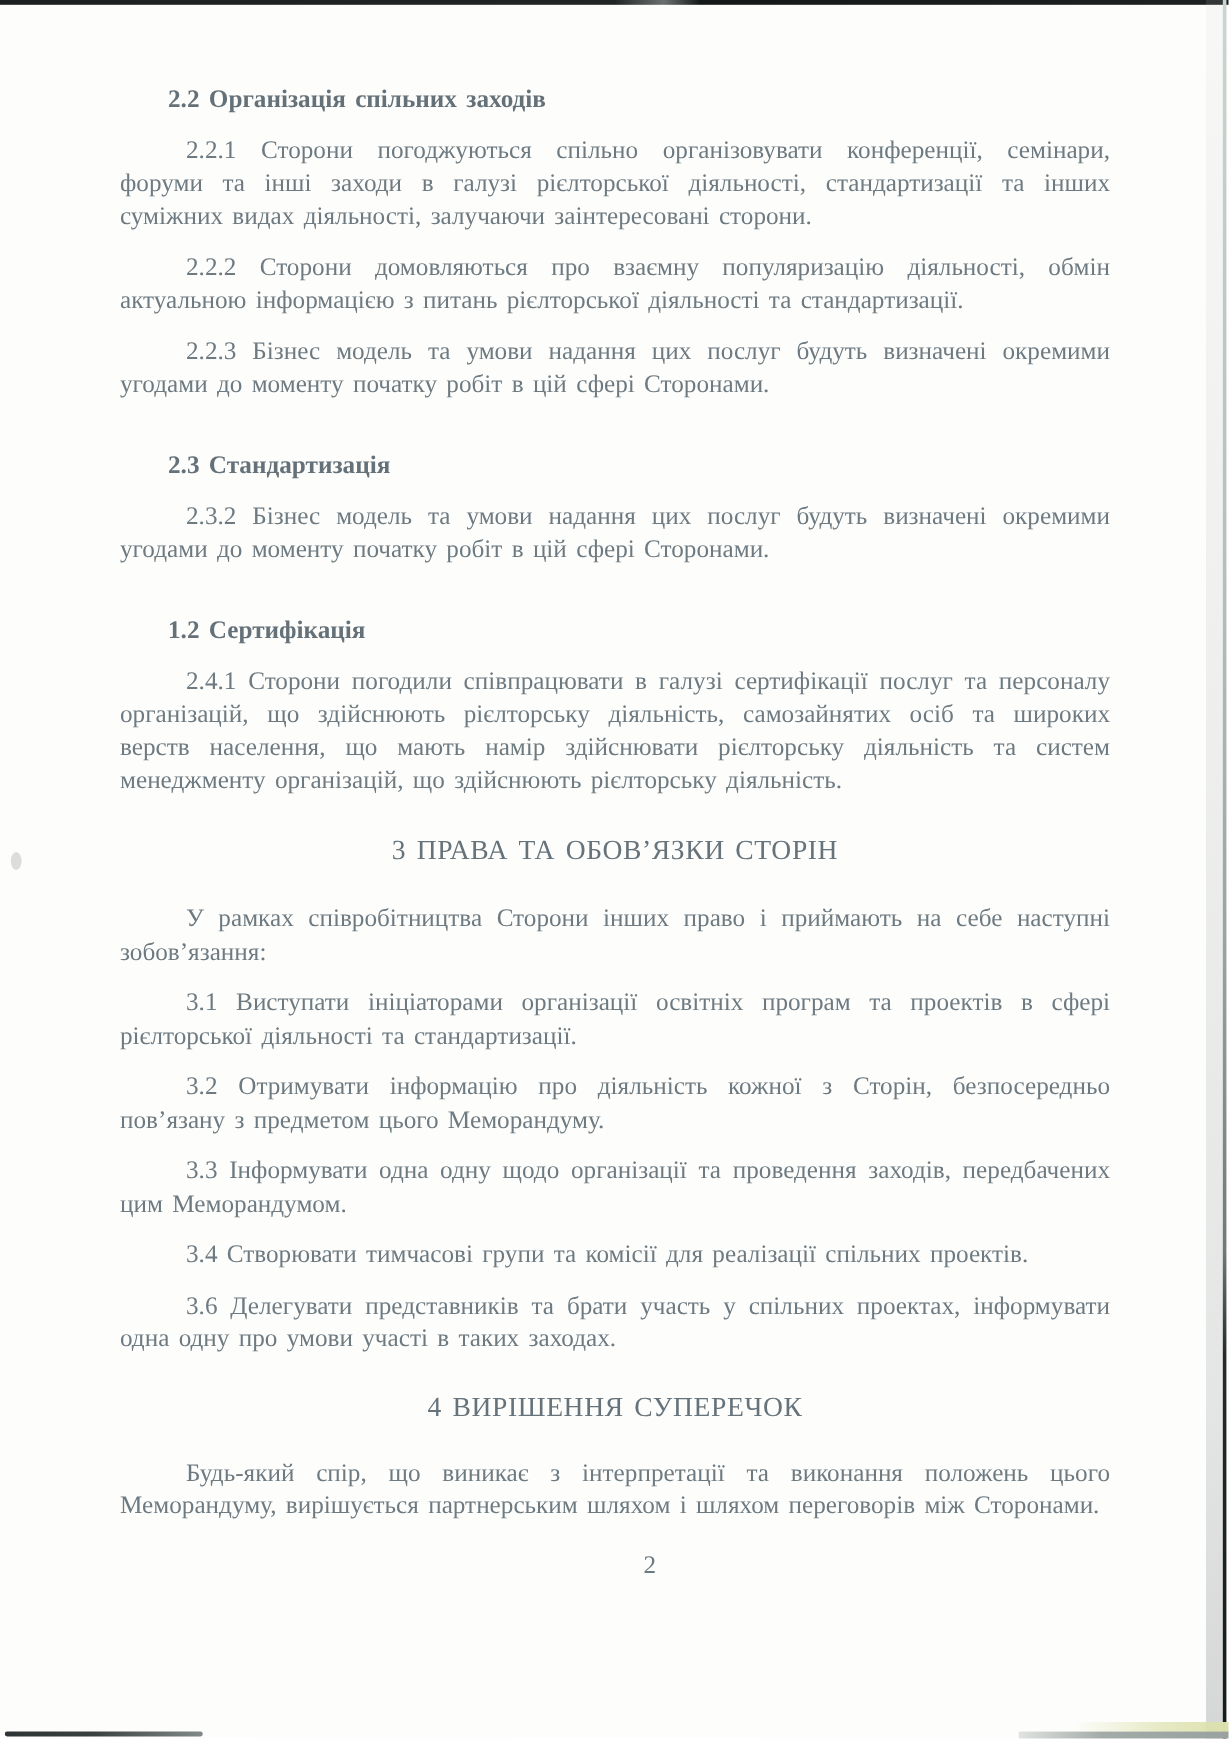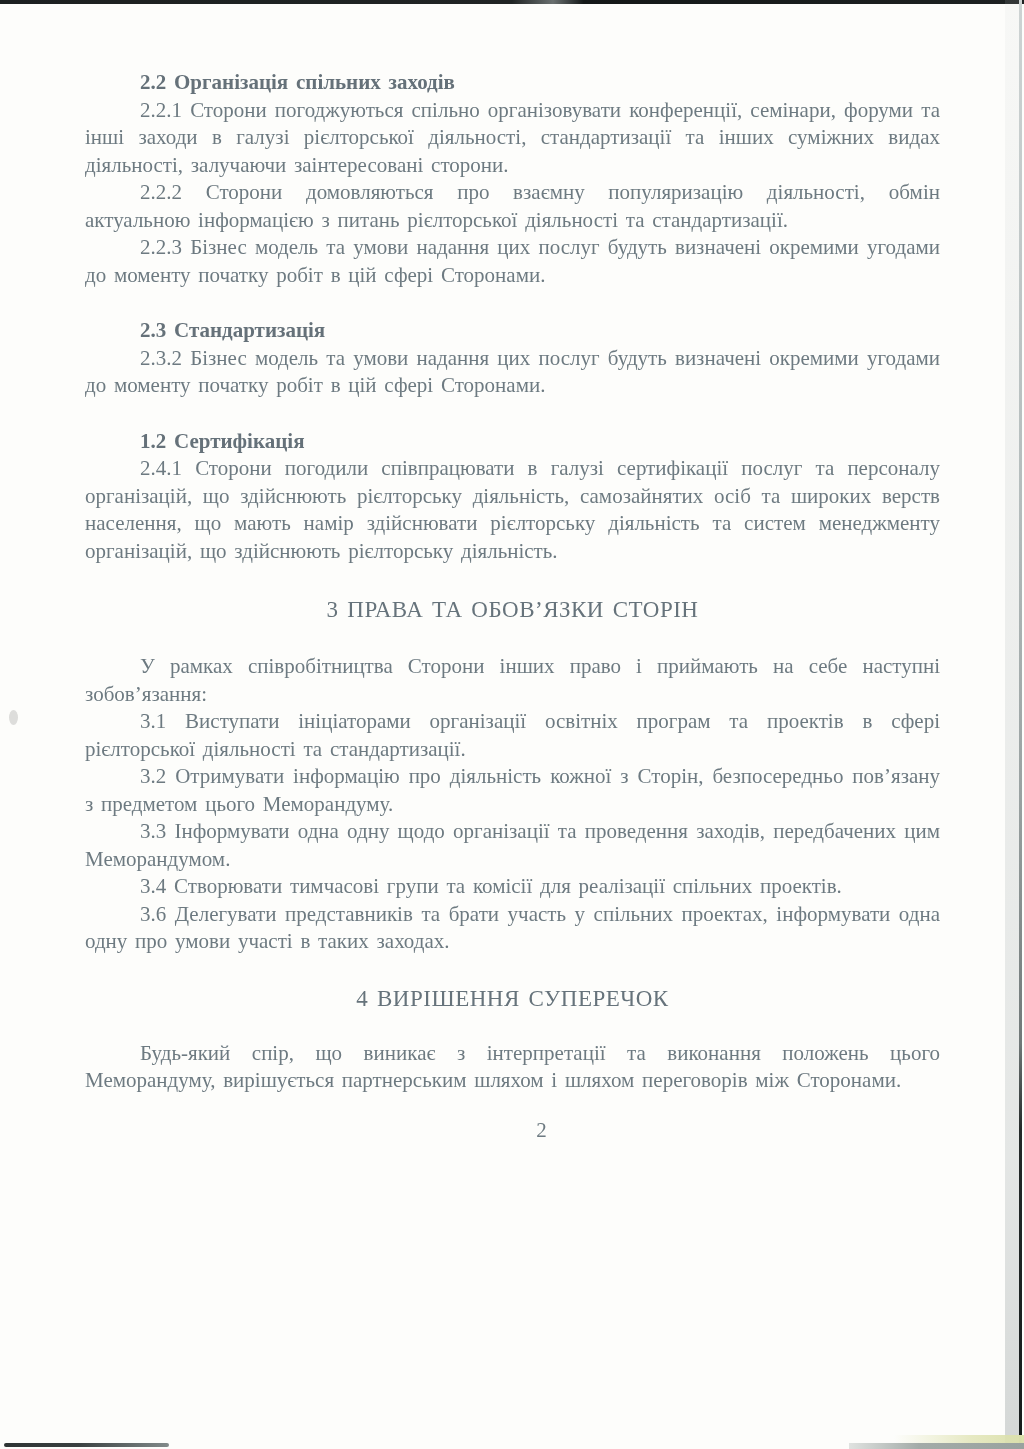--- a/index.html
+++ b/index.html
@@ -40,27 +40,27 @@
     border-radius:50%; background:#dddddb;
   }
   
   .content {
     position:absolute; left:85px; top:69px; width:855px;
     color:#6d7a81;
     font-size:21px; line-height:27.5px;
     word-spacing:2.5px;
   }
   .content p {
-    margin:0; text-indent:55px; text-align:justify;
+    margin:15px; text-indent:55px; text-align:justify;
   }
   .sec-head {
     margin:0; font-size:21px; line-height:27.5px;
     font-weight:bold; text-indent:55px; color:#657179;
   }
-  .mt { margin-top:28px; }
+  .mt { margin-top:40px; }
   .center-head {
     margin:30px 0 28px 0; text-align:center;
     font-size:23px; line-height:30px; letter-spacing:0.5px;
     font-weight:normal; color:#66737b;
   }
   .center-head.h4 { margin:28px 0 26px 0; }
   .page-number {
     margin-top:22px; text-align:center; transform:translateX(29px);
     font-size:21px; color:#6d7a81;
   }

